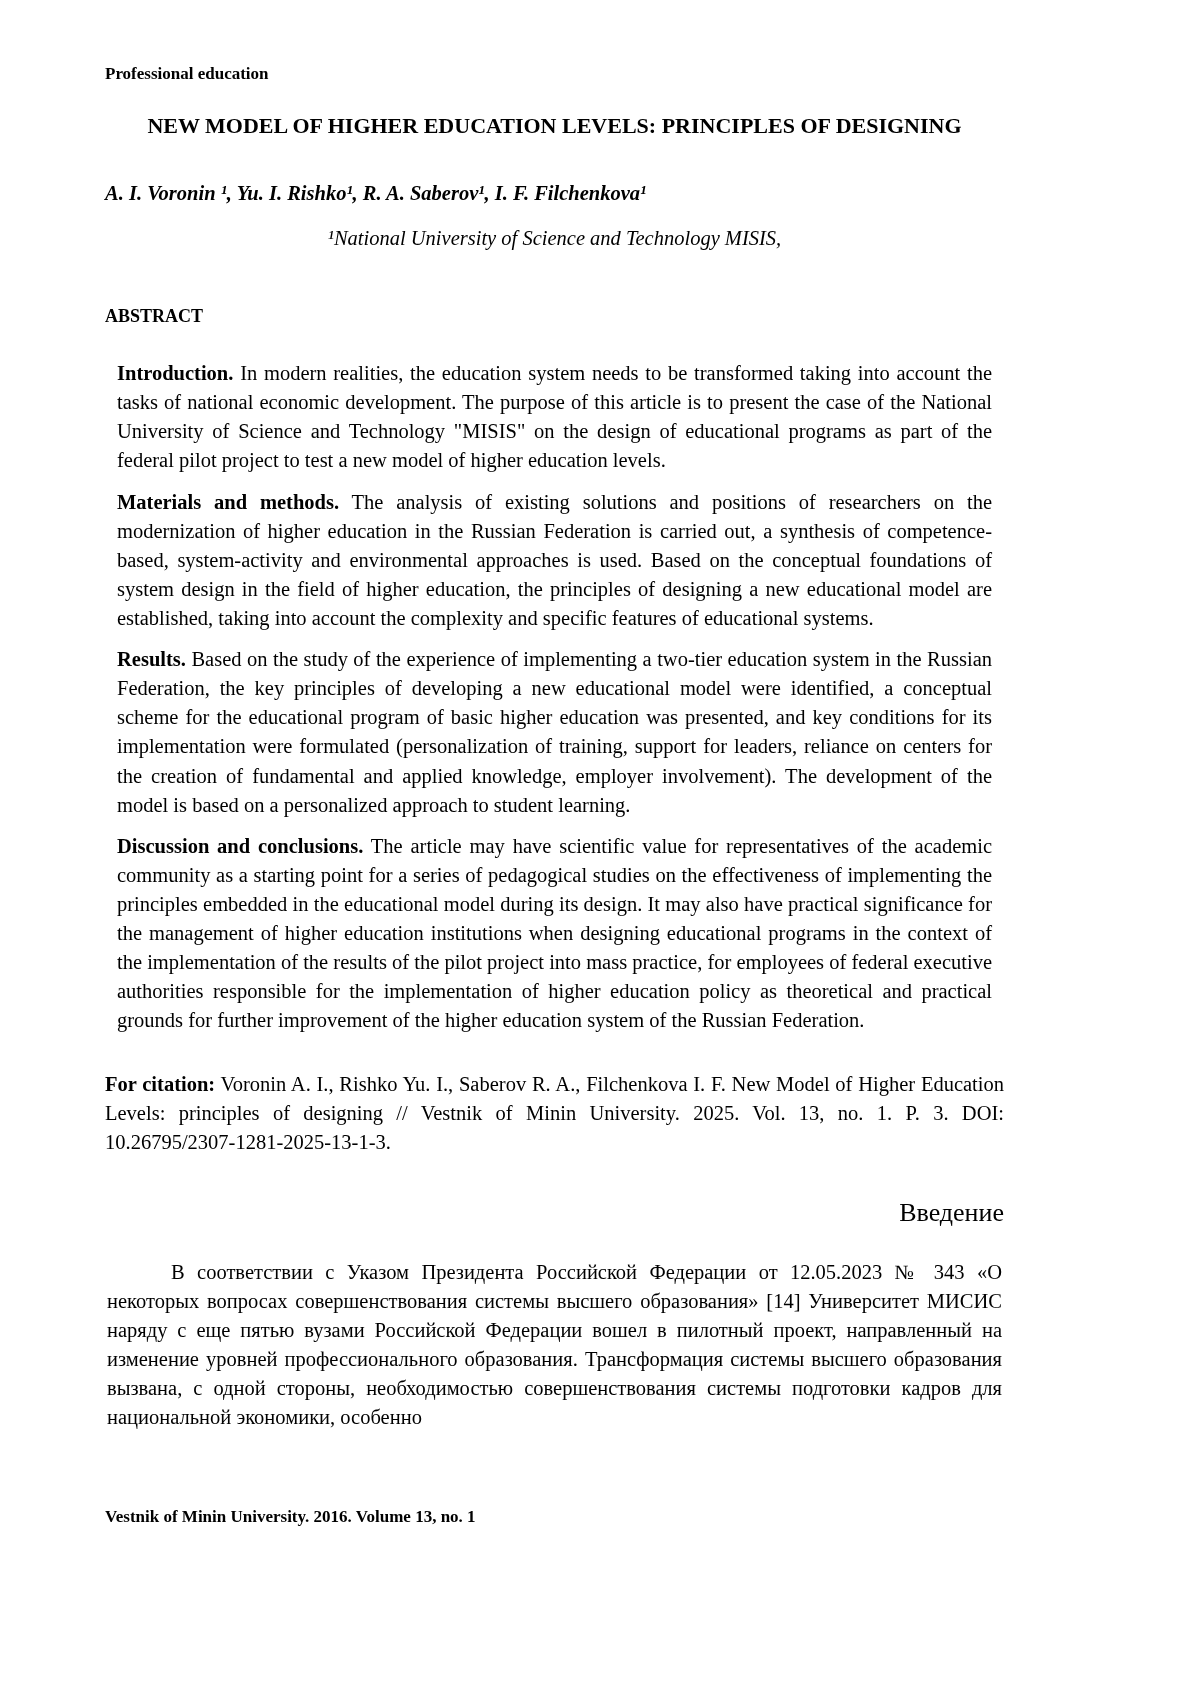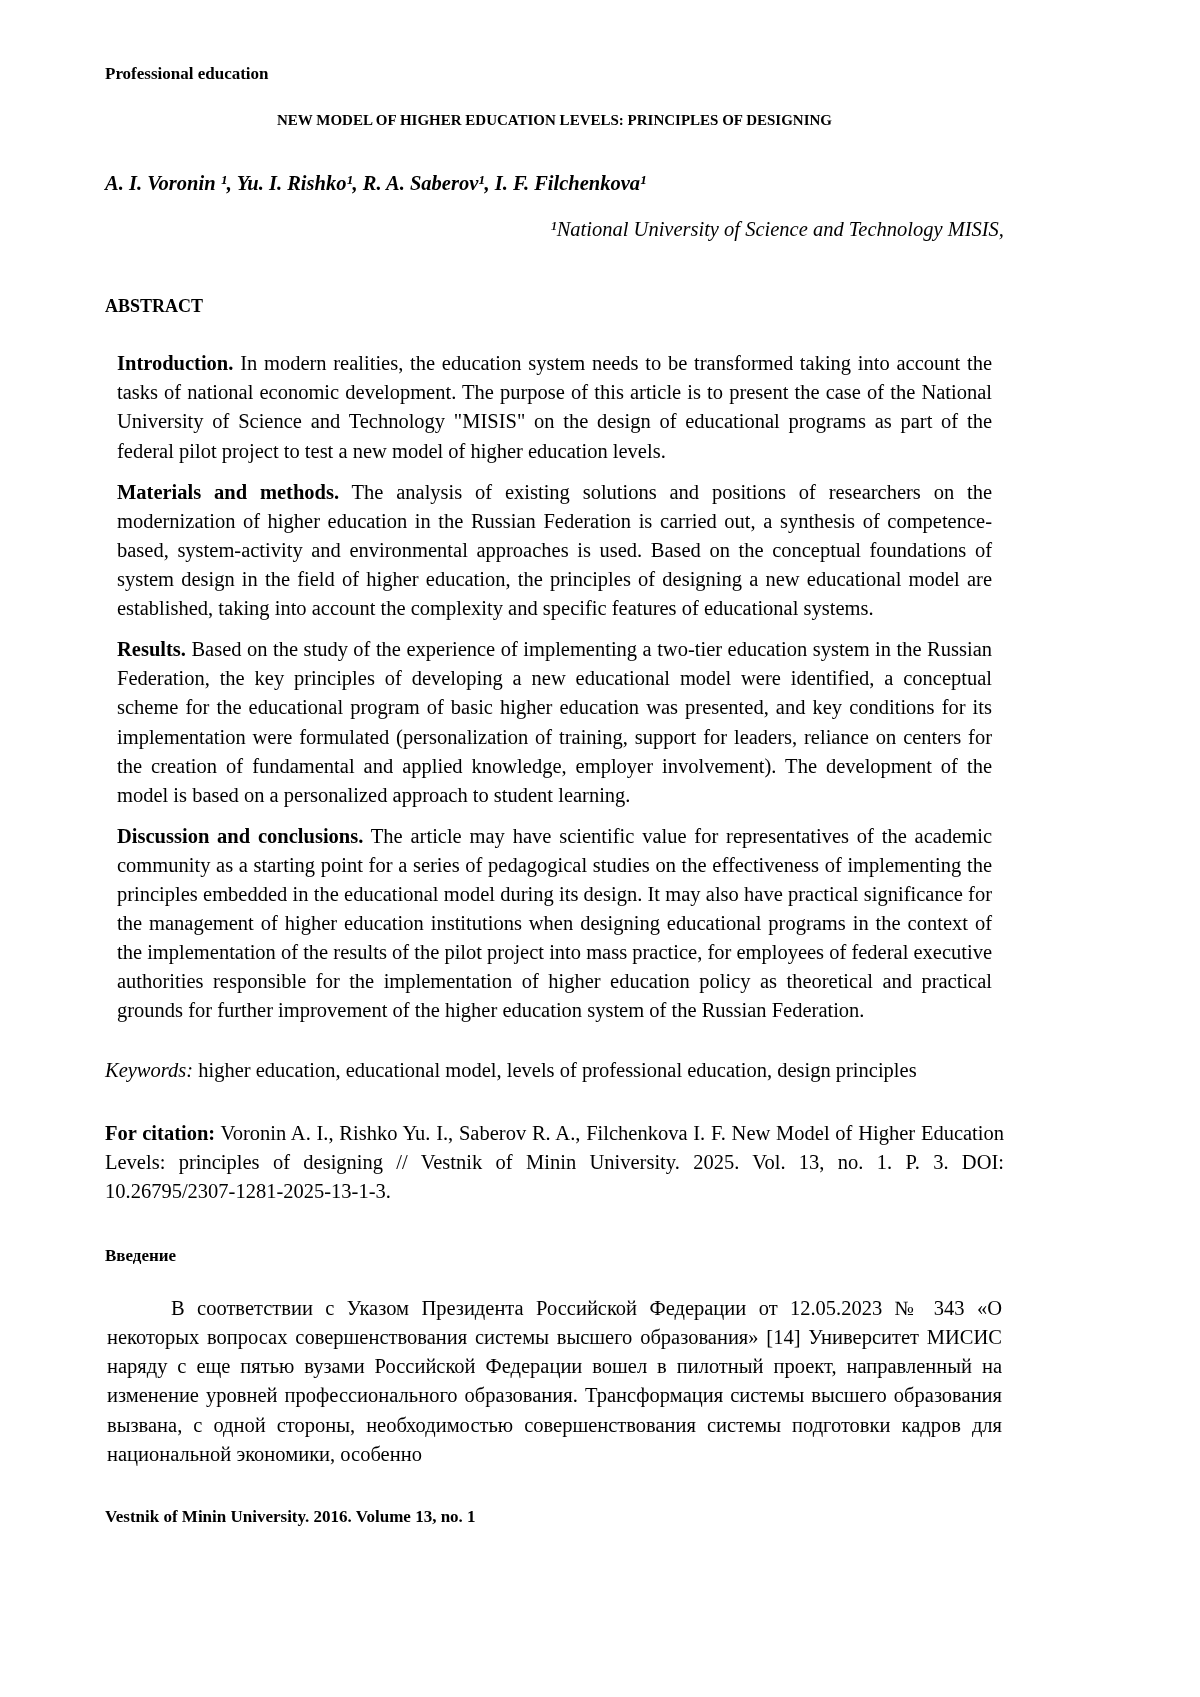--- a/index.html
+++ b/index.html
@@ -16,34 +16,34 @@
     color: #000000;
     overflow: hidden;
   }
   .running-head {
     font-weight: bold;
     font-family: "Liberation Serif", serif;
     font-size: 17px;
     margin-bottom: 24px;
   }
   h1.title {
-    font-size: 15px;
+    font-size: 22px;
     font-weight: bold;
     text-align: center;
     margin: 0 0 38px 0;
   }
   .authors {
     font-weight: bold;
     font-style: italic;
     text-align: left;
     margin-bottom: 16px;
   }
   .affiliation {
     font-style: italic;
-    text-align: right;
+    text-align: center;
   }
   h2.abstract-heading {
     font-size: 18px;
     font-weight: bold;
     margin: 50px 0 30px 0;
   }
   p.para {
     margin: 12px;
     text-align: justify;
   }
@@ -52,23 +52,23 @@
     margin: 30px 0 0 0;
     text-align: justify;
   }
   p.keywords .kw-label { font-style: italic; }
   p.citation {
     margin: 34px 0 0 0;
     text-align: justify;
   }
   p.citation .cit-label { font-weight: bold; }
   h2.intro-heading {
-    font-size: 17px;
-    font-weight: bold;
-    text-align: left;
+    font-size: 26px;
+    font-weight: normal;
+    text-align: right;
     margin: 38px 0 26px 0;
   }
   p.intro-para {
     margin: 2px;
     text-align: justify;
     text-indent: 64px;
   }
   .footer {
     position: absolute;
     left: 105px;
@@ -103,23 +103,20 @@
   </p>
 
   <p class="para">
     <span class="lead">Results.</span><span> Based on the study of the experience of implementing a two-tier education system in the Russian Federation, the key principles of developing a new educational model were identified, a conceptual scheme for the educational program of basic higher education was presented, and key conditions for its implementation were formulated (personalization of training, support for leaders, reliance on centers for the creation of fundamental and applied knowledge, employer involvement). The development of the model is based on a personalized approach to student learning.</span>
   </p>
 
   <p class="para">
     <span class="lead">Discussion and conclusions.</span><span> The article may have scientific value for representatives of the academic community as a starting point for a series of pedagogical studies on the effectiveness of implementing the principles embedded in the educational model during its design. It may also have practical significance for the management of higher education institutions when designing educational programs in the context of the implementation of the results of the pilot project into mass practice, for employees of federal executive authorities responsible for the implementation of higher education policy as theoretical and practical grounds for further improvement of the higher education system of the Russian Federation.</span>
   </p>
 
-  <p class="keywords">
-    <span class="kw-label">Keywords:</span><span> higher education, educational model, levels of professional education, design principles</span>
-  </p>
 
   <p class="citation">
     <span class="cit-label">For citation:</span><span> Voronin A. I., Rishko Yu. I., Saberov R. A., Filchenkova I. F. New Model of Higher Education Levels: principles of designing // Vestnik of Minin University. 2025. Vol. 13, no. 1. P. 3. DOI: 10.26795/2307-1281-2025-13-1-3.</span>
   </p>
 
   <h2 class="intro-heading">Введение</h2>
 
   <p class="intro-para">В соответствии с Указом Президента Российской Федерации от 12.05.2023 № 343 «О некоторых вопросах совершенствования системы высшего образования» [14] Университет МИСИС наряду с еще пятью вузами Российской Федерации вошел в пилотный проект, направленный на изменение уровней профессионального образования. Трансформация системы высшего образования вызвана, с одной стороны, необходимостью совершенствования системы подготовки кадров для национальной экономики, особенно</p>
 
   <div class="footer">Vestnik of Minin University. 2016. Volume 13, no. 1</div>

